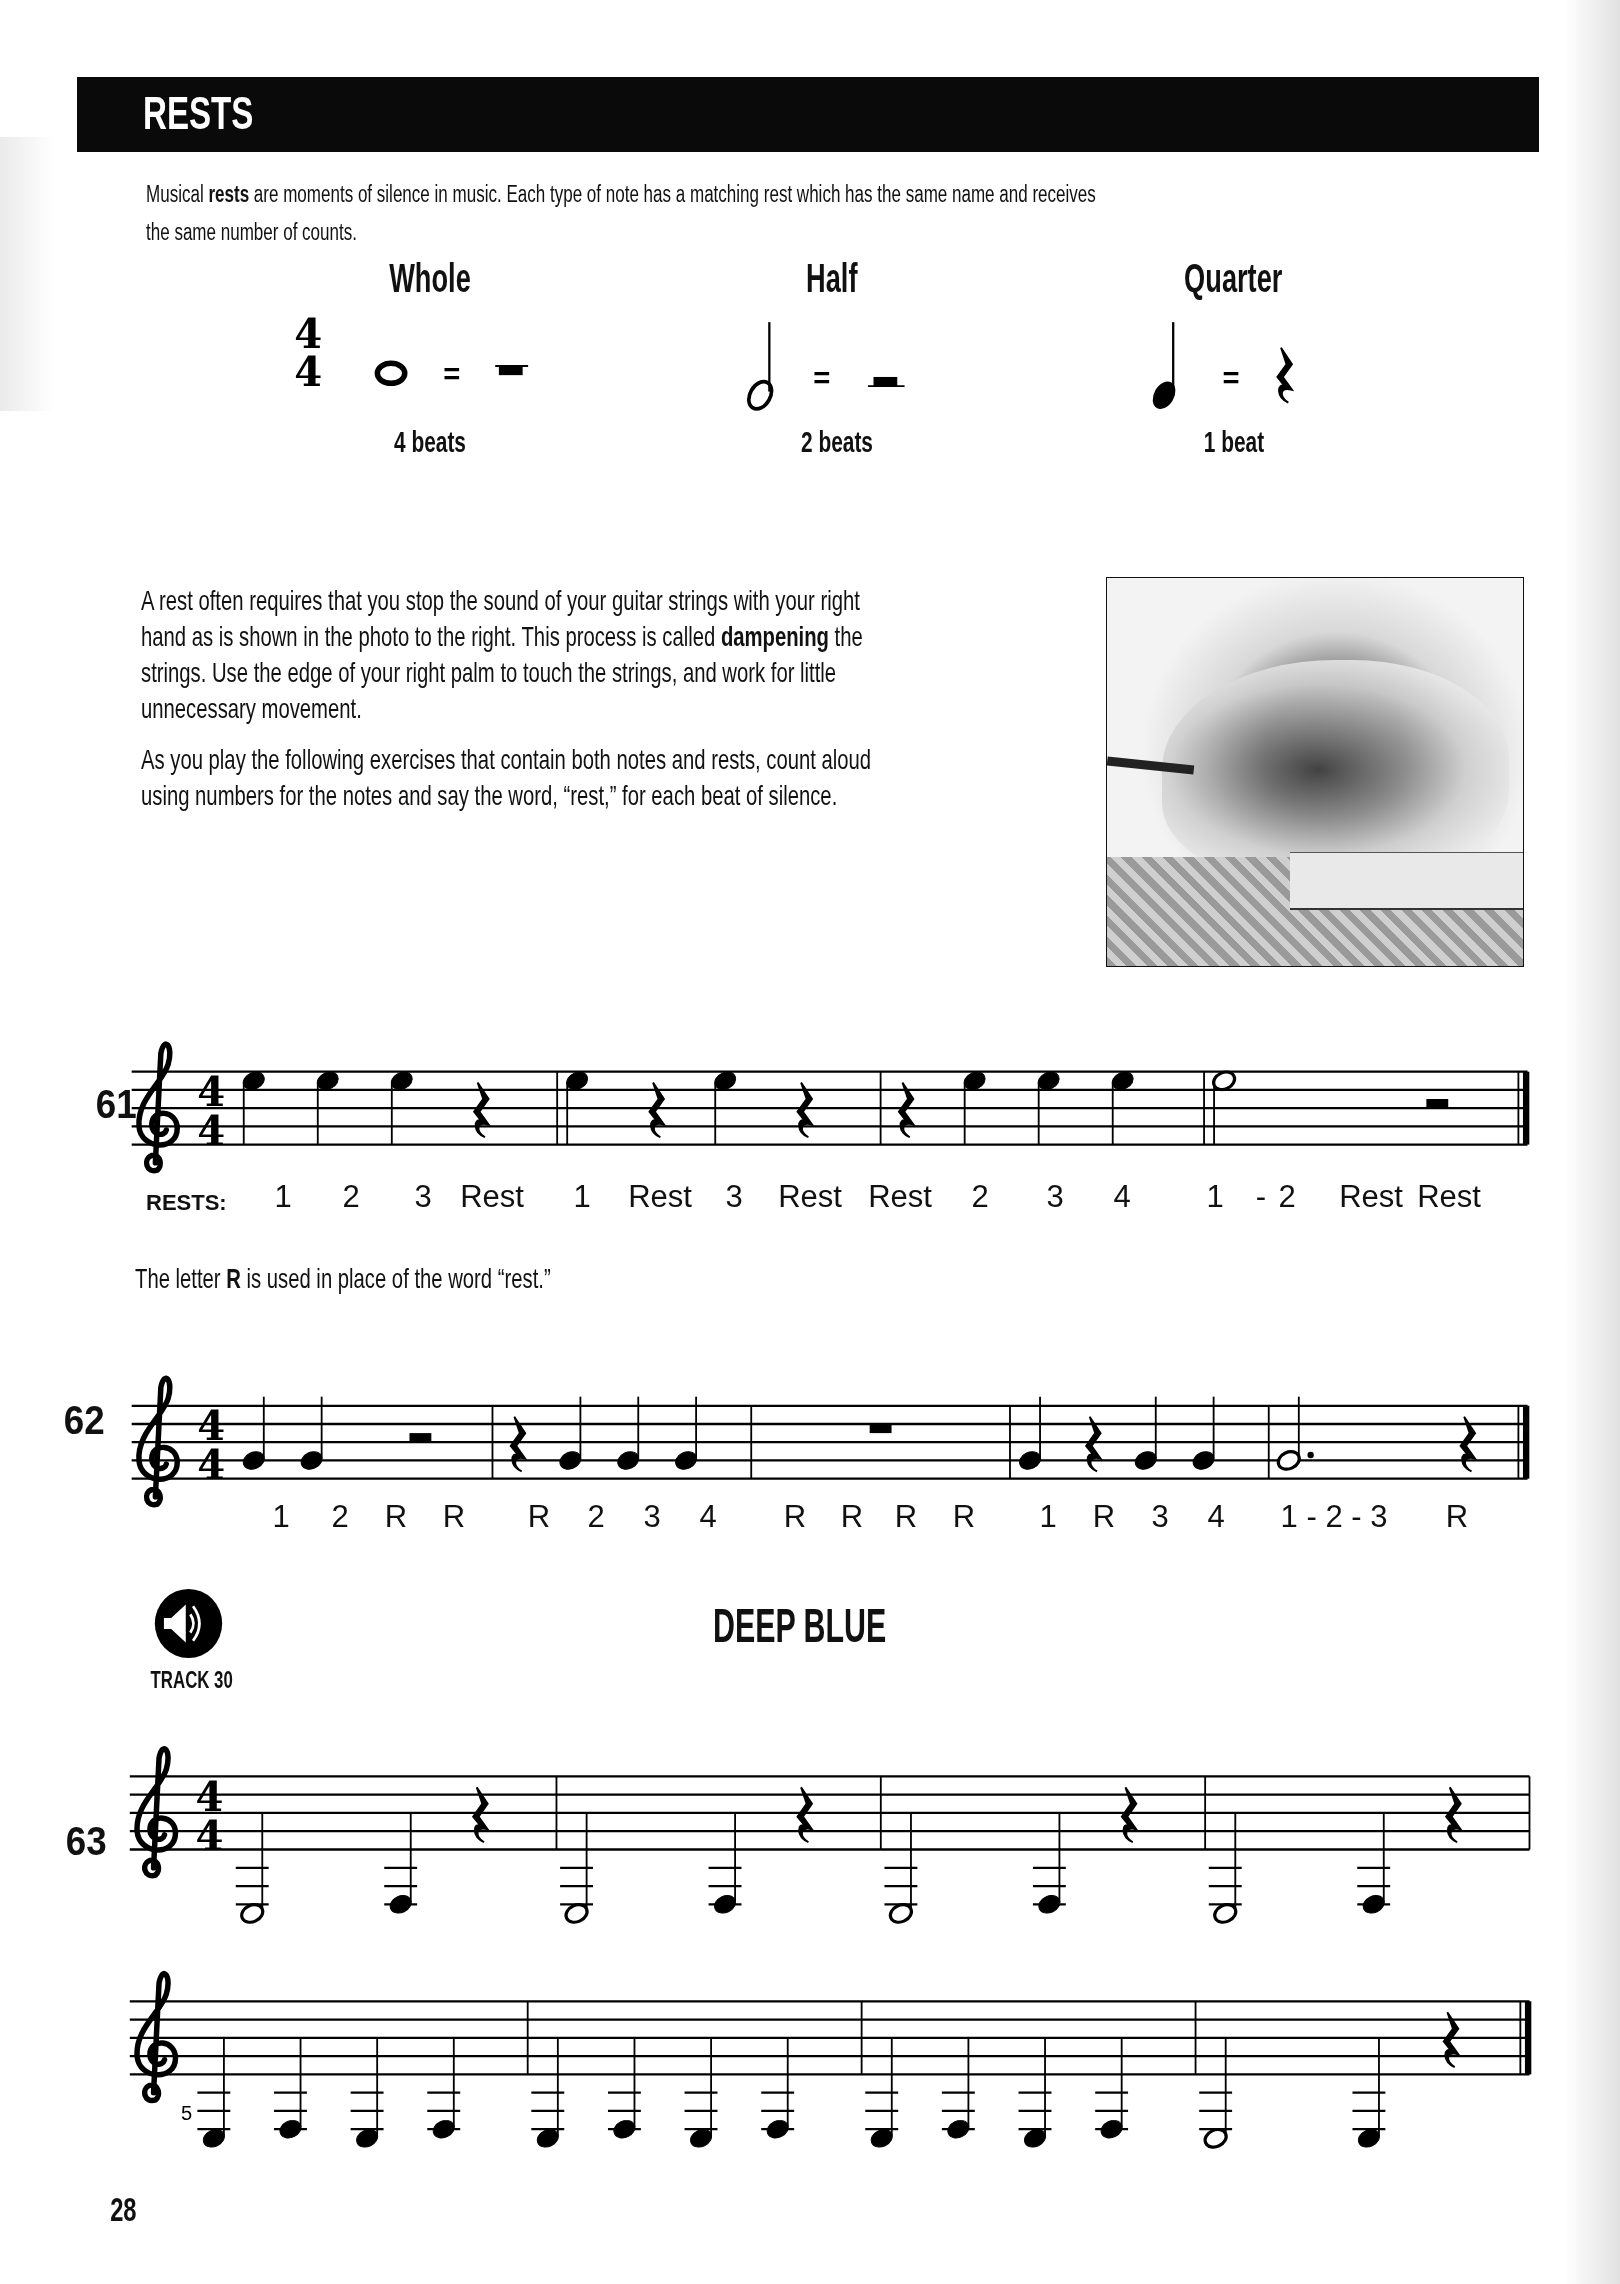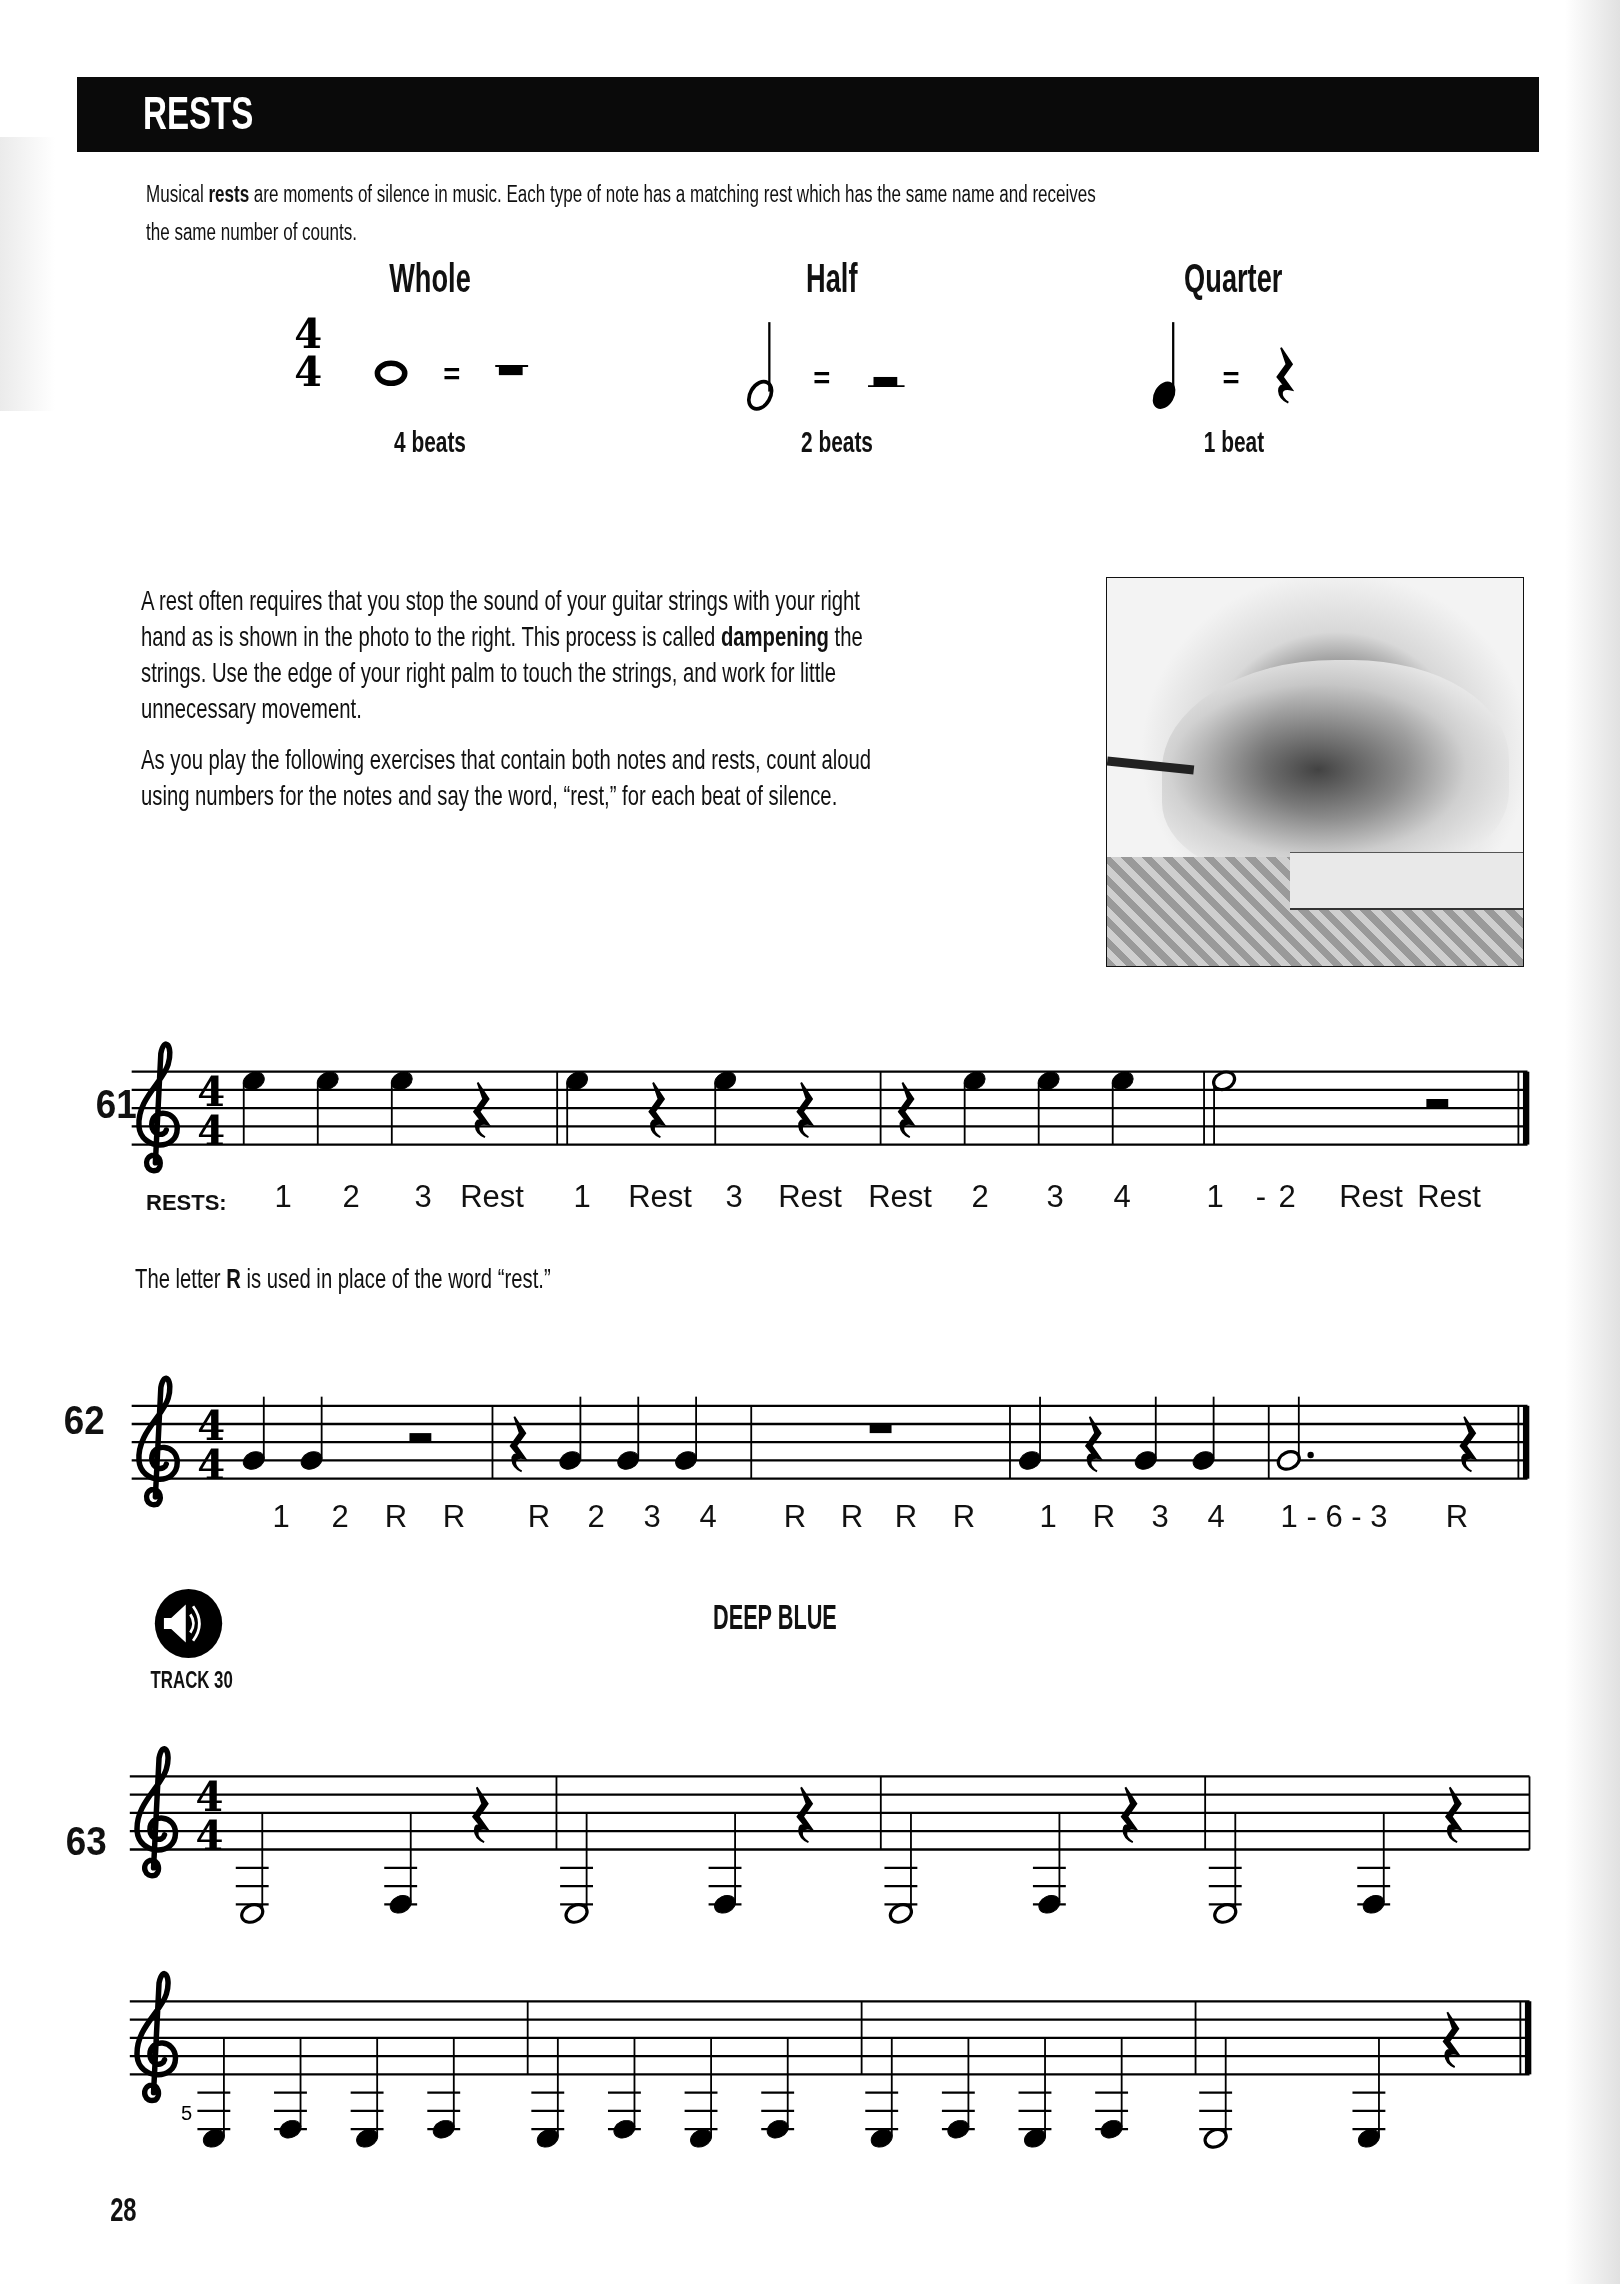--- a/index.html
+++ b/index.html
@@ -33,21 +33,21 @@
   .photo .pick{position:absolute;left:0;top:183px;width:87px;height:9.1px;background:#222;transform:rotate(6deg);}
   .ex-num{position:absolute;font-weight:bold;font-size:40px;}
   .ex-num .lbl{display:inline-block;transform:scaleX(0.92);}
   .count-row{position:absolute;font-size:31px;}
   .count-label{position:absolute;font-weight:bold;font-size:22px;}
   .count-item{position:absolute;top:0;white-space:nowrap;transform:translateX(-50%);}
   .note-line{position:absolute;left:135px;top:1263px;font-size:27.4px;}
   .note-line .line{display:block;transform:scaleX(0.74);transform-origin:left center;white-space:nowrap;}
   .track{position:absolute;left:133px;top:1588px;width:91px;text-align:right;text-decoration:underline;}
   .track-label{font-weight:bold;font-size:24px;display:inline-block;transform:scaleX(0.7);margin-top:3.7px;white-space:nowrap;}
-  .song-title{position:absolute;left:713px;top:1597px;font-weight:bold;font-size:35px;white-space:nowrap;}
+  .song-title{position:absolute;left:713px;top:1597px;font-weight:bold;font-size:49px;white-space:nowrap;}
   .song-title .lbl{display:inline-block;transform:scaleX(0.62);transform-origin:left center;}
   .page-num{position:absolute;left:105px;top:2191px;font-weight:bold;font-size:33px;}
   .page-num .lbl{display:inline-block;transform:scaleX(0.72);}
   svg.staff{position:absolute;overflow:visible;}
   b.bold{font-weight:bold;}
 </style>
 </head>
 <body>
 
 <div class="page-shadow-right"></div>
@@ -245,21 +245,21 @@
     <span class="count-item" style="left: 652px;">3</span>
     <span class="count-item" style="left: 708px;">4</span>
     <span class="count-item" style="left: 795px;">R</span>
     <span class="count-item" style="left: 852px;">R</span>
     <span class="count-item" style="left: 906px;">R</span>
     <span class="count-item" style="left: 964px;">R</span>
     <span class="count-item" style="left: 1048px;">1</span>
     <span class="count-item" style="left: 1104px;">R</span>
     <span class="count-item" style="left: 1160px;">3</span>
     <span class="count-item" style="left: 1216px;">4</span>
-    <span class="count-item" style="left: 1334px;">1 - 6 - 3</span>
+    <span class="count-item" style="left: 1334px;">1 - 2 - 3</span>
     <span class="count-item" style="left: 1457px;">R</span>
   </div>
 
 <div class="track">
   <svg width="71" height="71" viewBox="0 0 78 78">
     <ellipse cx="39" cy="39" rx="37" ry="38" fill="#000"></ellipse>
     <polygon points="12,33 20,33 36,18 36,60 20,45 12,45" fill="#fff"></polygon>
     <path d="M44,20 Q58,39 44,58" stroke="#fff" stroke-width="3" fill="none"></path>
     <path d="M41,29 Q48,39 41,49" stroke="#fff" stroke-width="3" fill="none"></path>
   </svg>

